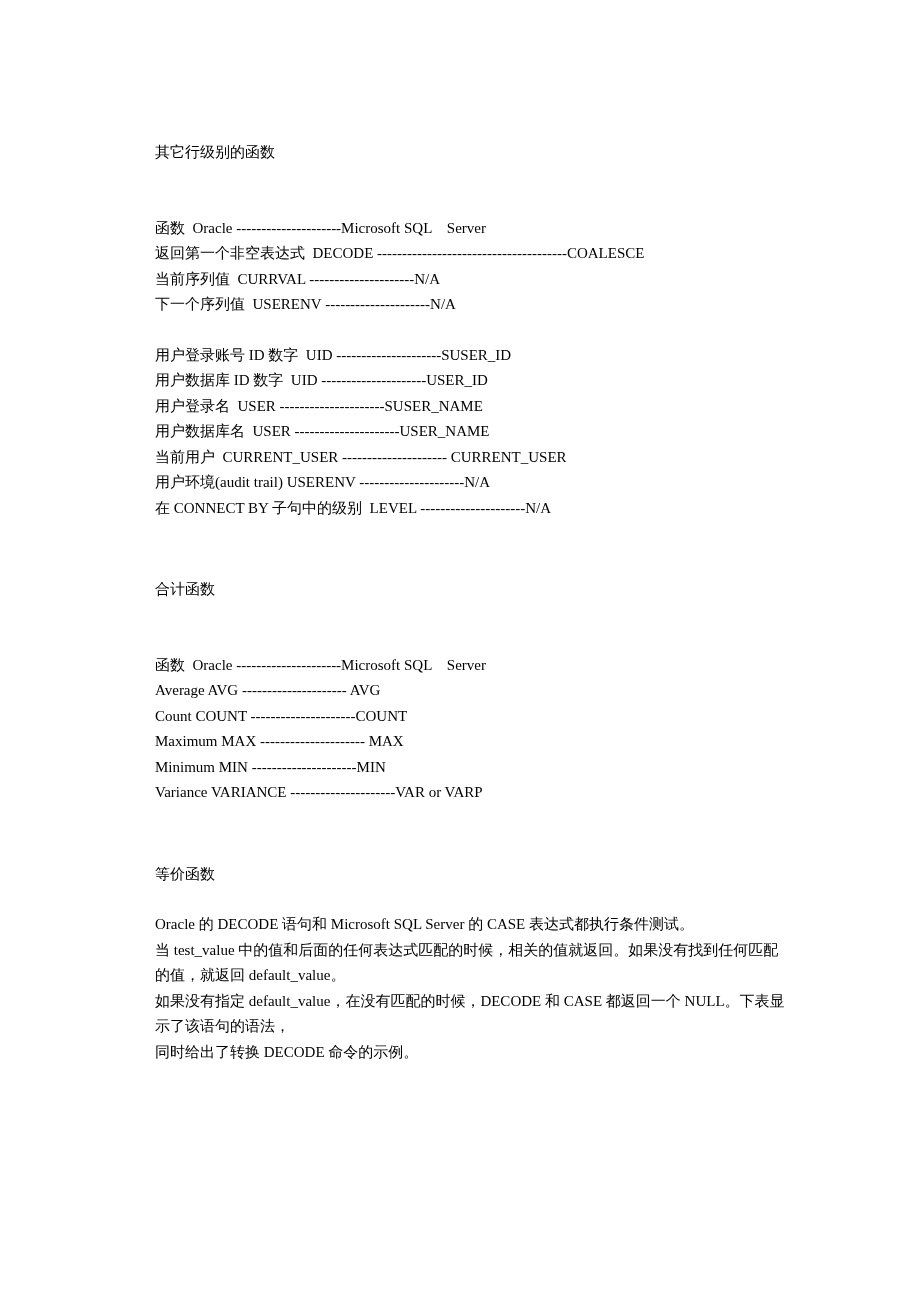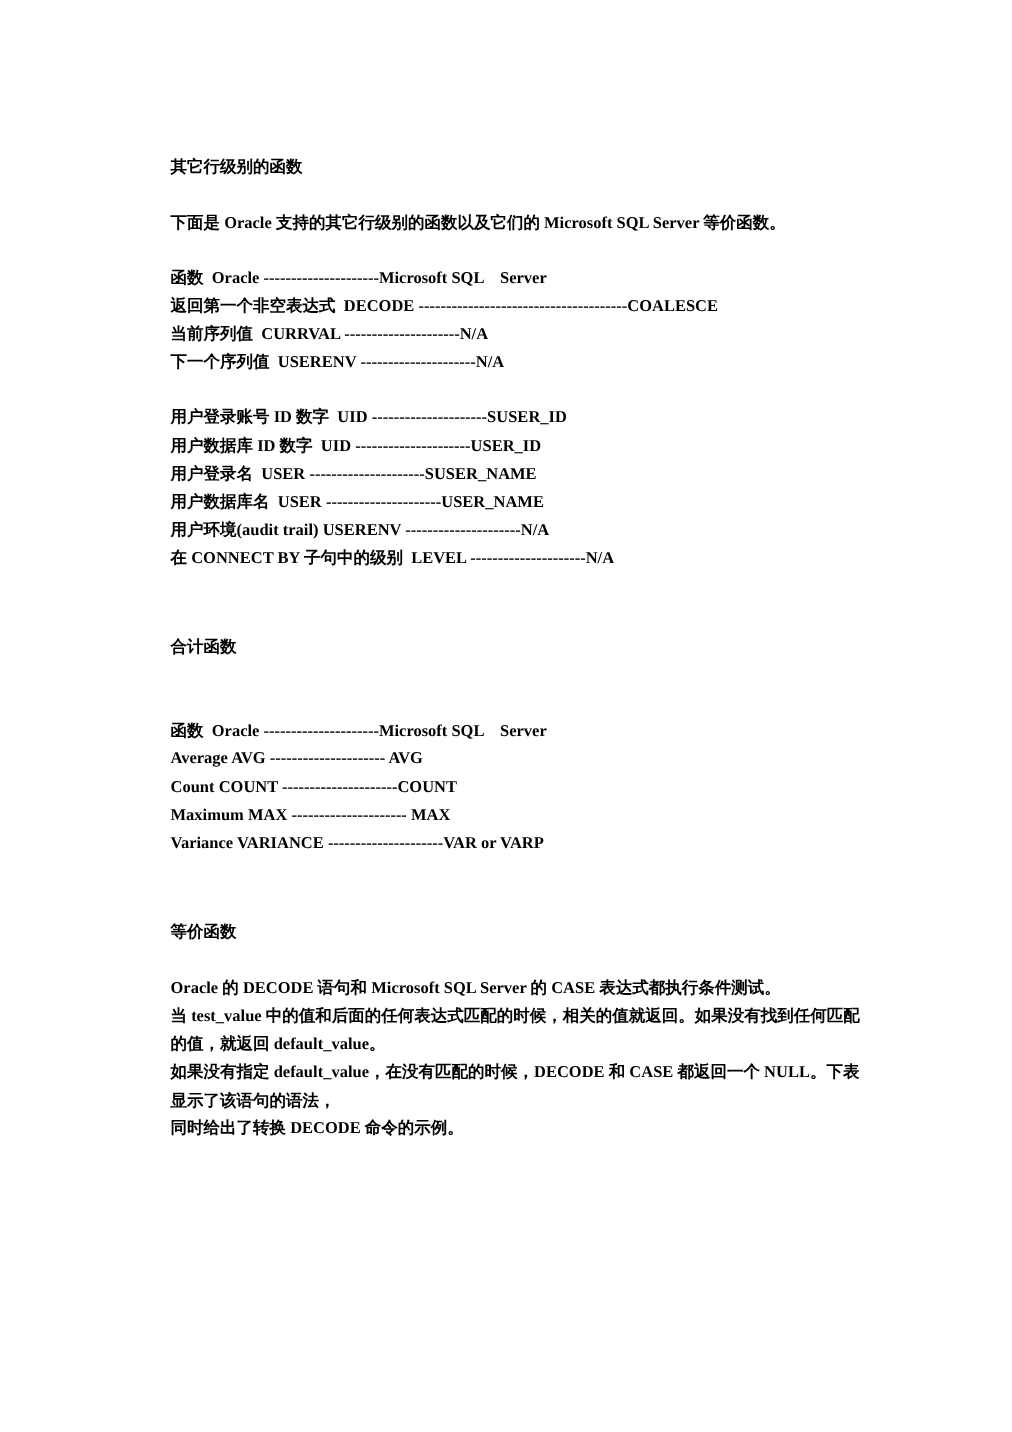--- a/index.html
+++ b/index.html
@@ -8,64 +8,64 @@
       background: #ffffff;
       font-family: "SimSun", "宋体", "Times New Roman", serif;
       width: 920px;
       min-height: 1302px;
     }
     .page {
       padding: 140px 130px 0 155px;
       font-size: 15px;
       line-height: 1.7;
       color: #000;
-      font-weight: bold;
     }
     .line {
       display: block;
       white-space: pre-wrap;
       word-break: break-all;
     }
     .spacer {
       height: 25px;
     }
     .spacer-big {
       height: 56px;
     }
   </style>
 </head>
 <body>
 
 <div class="page">
 
   <span class="line">其它行级别的函数</span>
   <div class="spacer"></div>
-  <span class="line">下面是 Oracle 支持的其它行级别的函数以及它们的 Microsoft SQL Server 等价函数。</span>
   <div class="spacer"></div>
   <span class="line">函数  Oracle ---------------------Microsoft SQL    Server</span>
   <span class="line">返回第一个非空表达式  DECODE --------------------------------------COALESCE</span>
   <span class="line">当前序列值  CURRVAL ---------------------N/A</span>
   <span class="line">下一个序列值  USERENV ---------------------N/A</span>
   <div class="spacer"></div>
   <span class="line">用户登录账号 ID 数字  UID ---------------------SUSER_ID</span>
   <span class="line">用户数据库 ID 数字  UID ---------------------USER_ID</span>
   <span class="line">用户登录名  USER ---------------------SUSER_NAME</span>
   <span class="line">用户数据库名  USER ---------------------USER_NAME</span>
+  <span class="line">当前用户  CURRENT_USER --------------------- CURRENT_USER</span>
   <span class="line">用户环境(audit trail) USERENV ---------------------N/A</span>
   <span class="line">在 CONNECT BY 子句中的级别  LEVEL ---------------------N/A</span>
 
   <div class="spacer-big"></div>
 
   <span class="line">合计函数</span>
   <div class="spacer"></div>
   <div class="spacer"></div>
   <span class="line">函数  Oracle ---------------------Microsoft SQL    Server</span>
   <span class="line">Average AVG --------------------- AVG</span>
   <span class="line">Count COUNT ---------------------COUNT</span>
   <span class="line">Maximum MAX --------------------- MAX</span>
+  <span class="line">Minimum MIN ---------------------MIN</span>
   <span class="line">Variance VARIANCE ---------------------VAR or VARP</span>
 
   <div class="spacer-big"></div>
 
   <span class="line">等价函数</span>
   <div class="spacer"></div>
   <span class="line">Oracle 的 DECODE 语句和 Microsoft SQL Server 的 CASE 表达式都执行条件测试。</span>
   <span class="line">当 test_value 中的值和后面的任何表达式匹配的时候，相关的值就返回。如果没有找到任何匹配的值，就返回 default_value。</span>
   <span class="line">如果没有指定 default_value，在没有匹配的时候，DECODE 和 CASE 都返回一个 NULL。下表显示了该语句的语法，</span>
   <span class="line">同时给出了转换 DECODE 命令的示例。</span>

